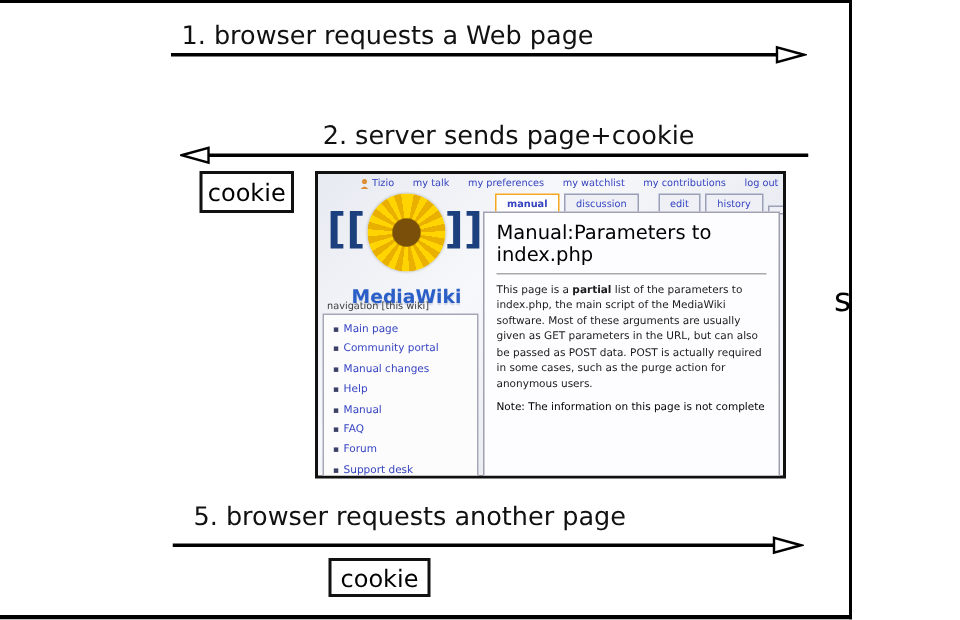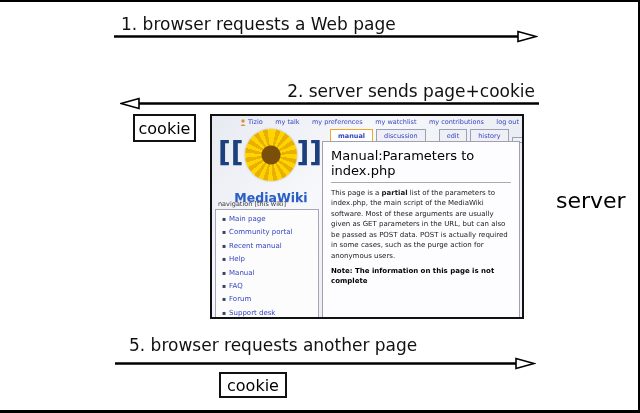--- a/index.html
+++ b/index.html
@@ -1,16 +1,16 @@
 <!DOCTYPE html>
 <html><head>
 <meta charset="utf-8">
 <style>
   html,body{margin:0;padding:0;background:#fff;font-family:"DejaVu Sans",sans-serif;}
-  .canvas{position:relative;width:640px;height:413px;box-sizing:border-box;
+  .canvas{position:relative;width:568px;height:413px;box-sizing:border-box;
     border-top:2px solid #000;border-right:2px solid #000;border-bottom:3px solid #000;
     background:#fff;overflow:hidden;}
   .abs{position:absolute;}
   .msg-label{font-size:17px;color:#111;white-space:nowrap;}
   .side-label{font-size:22px;color:#000;white-space:pre-line;line-height:1.18;}
   .cookie-box{box-sizing:border-box;border:2px solid #111;background:#fff;
     display:flex;align-items:center;justify-content:center;font-size:16px;color:#000;text-align:right;}
 
   
   .wiki{box-sizing:border-box;left:210px;top:112px;width:314px;height:205px;
@@ -41,21 +41,21 @@
   .navbox{position:absolute;left:3px;top:93px;width:104px;height:112px;box-sizing:border-box;
     border:1px solid #a6a6b8;background:#fcfcfd;padding:5px 0 0 6px;}
   .navbox .item{display:block;margin-bottom:5.4px;font-size:7px;white-space:nowrap;}
   .navbox .blt{color:#3c3f66;margin-right:3px;font-size:6px;}
   .navbox a{color:#3644c0;text-decoration:none;}
   .panel{position:absolute;left:110px;top:25px;width:198px;height:178px;box-sizing:border-box;
     border:1px solid #a0a0b0;background:#fdfdff;padding:4px 8px 0 8px;}
   .panel h1{font-size:13px;font-weight:normal;color:#000;margin:2px 0 5px;
     padding-bottom:3px;border-bottom:1px solid #aaa;line-height:1.18;}
   .panel p{font-size:7px;line-height:1.5;color:#1a1a1a;margin:4px 0 5px;}
-  .panel .note{font-size:7px;font-weight:bold;color:#000;line-height:1.45;}
+  .panel .note{font-size:7px;font-weight:normal;color:#000;line-height:1.45;}
 </style>
 </head>
 <body>
 
 <div class="canvas">
 
   <div class="abs msg-label" style="left:121px;top:12px">1. browser requests a Web page</div>
   <svg class="abs" style="left:114px;top:28px" width="424" height="13">
     <line x1="0" y1="6.5" x2="406" y2="6.5" stroke="#000" stroke-width="2.4"></line>
     <polygon points="422,6.5 404,1.5 404,11.5" fill="#fff" stroke="#000" stroke-width="1.6"></polygon>
@@ -102,21 +102,21 @@
       <span class="br brL">[[</span>
       <span class="br brR">]]</span>
       <div class="flower"></div>
       <div class="wordmark">MediaWiki</div>
     </div>
 
     <div class="navhdr">navigation [this wiki]</div>
     <div class="navbox">
       <span class="item"><span class="blt">▪</span><a>Main page</a></span>
       <span class="item"><span class="blt">▪</span><a>Community portal</a></span>
-      <span class="item"><span class="blt">▪</span><a>Recent manual</a></span>
+      <span class="item"><span class="blt">▪</span><a>Manual changes</a></span>
       <span class="item"><span class="blt">▪</span><a>Help</a></span>
       <span class="item"><span class="blt">▪</span><a>Manual</a></span>
       <span class="item"><span class="blt">▪</span><a>FAQ</a></span>
       <span class="item"><span class="blt">▪</span><a>Forum</a></span>
       <span class="item"><span class="blt">▪</span><a>Support desk</a></span>
     </div>
 
     <div class="panel">
       <h1>Manual:Parameters to index.php</h1>
       <p><span>This page is a </span><b>partial</b><span> list of the parameters to index.php, the main script of the MediaWiki software. Most of these arguments are usually given as GET parameters in the URL, but can also be passed as POST data. POST is actually required in some cases, such as the purge action for anonymous users.</span></p>

